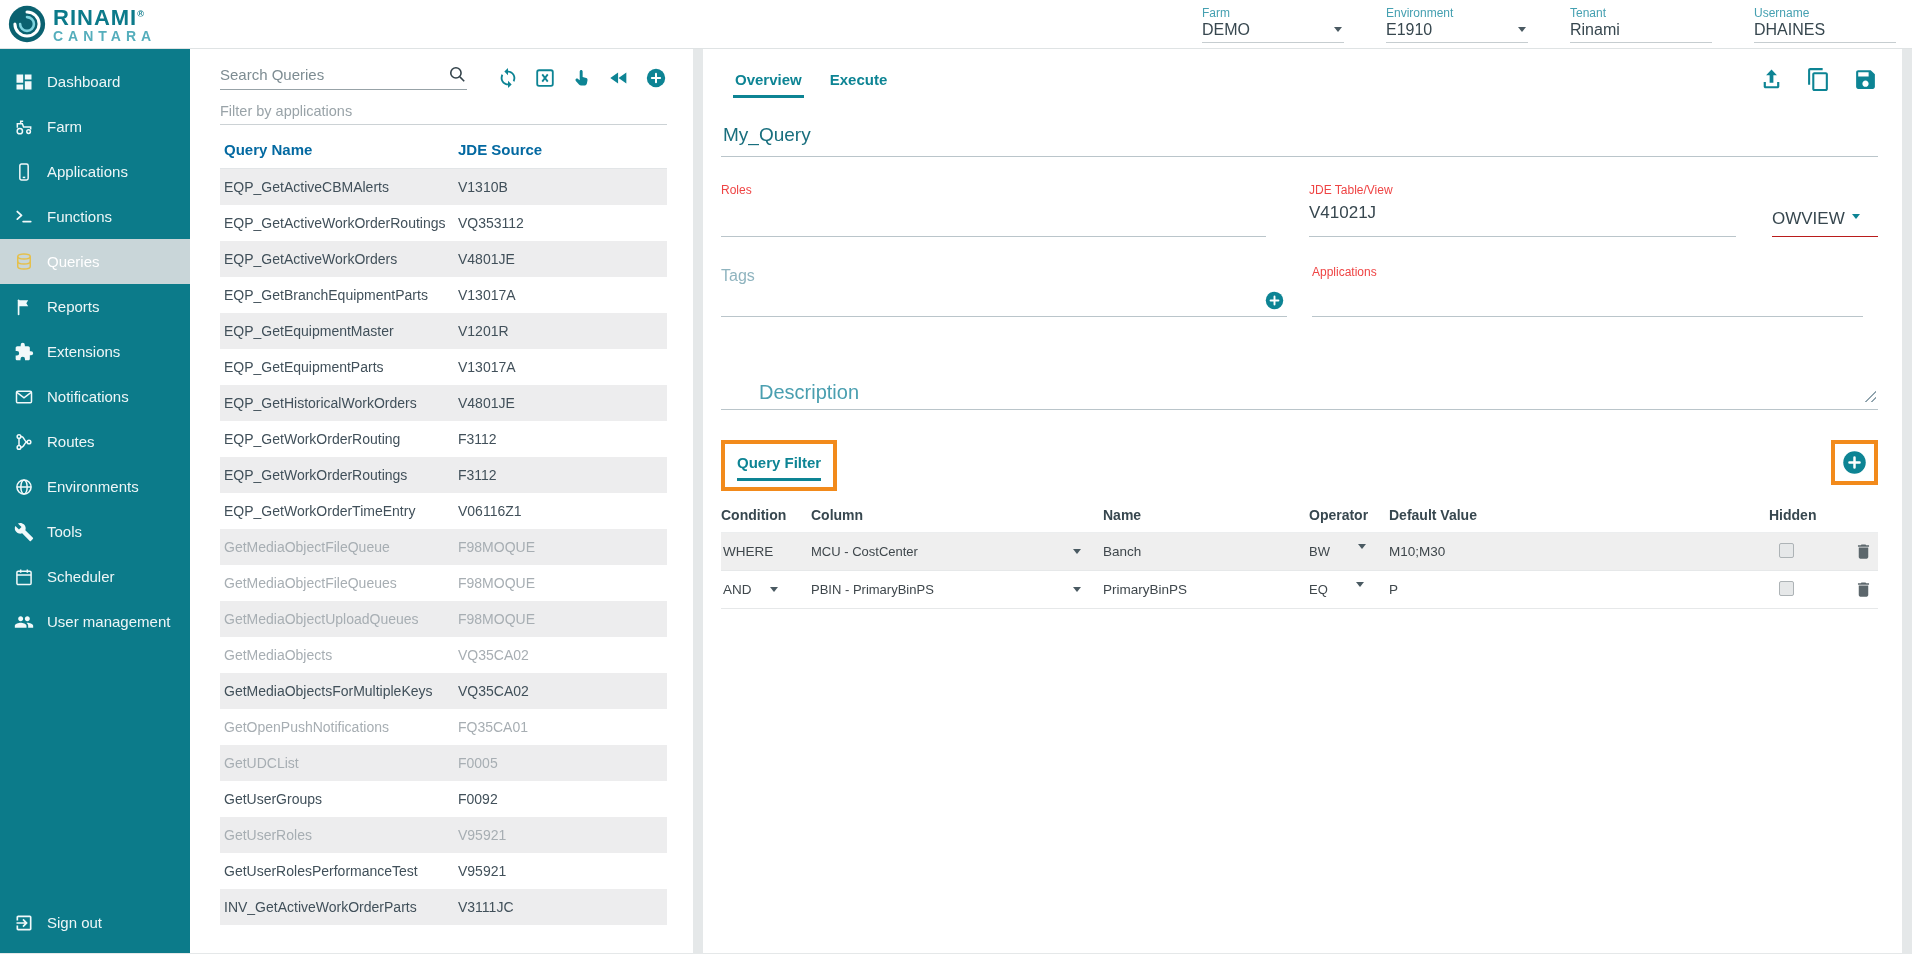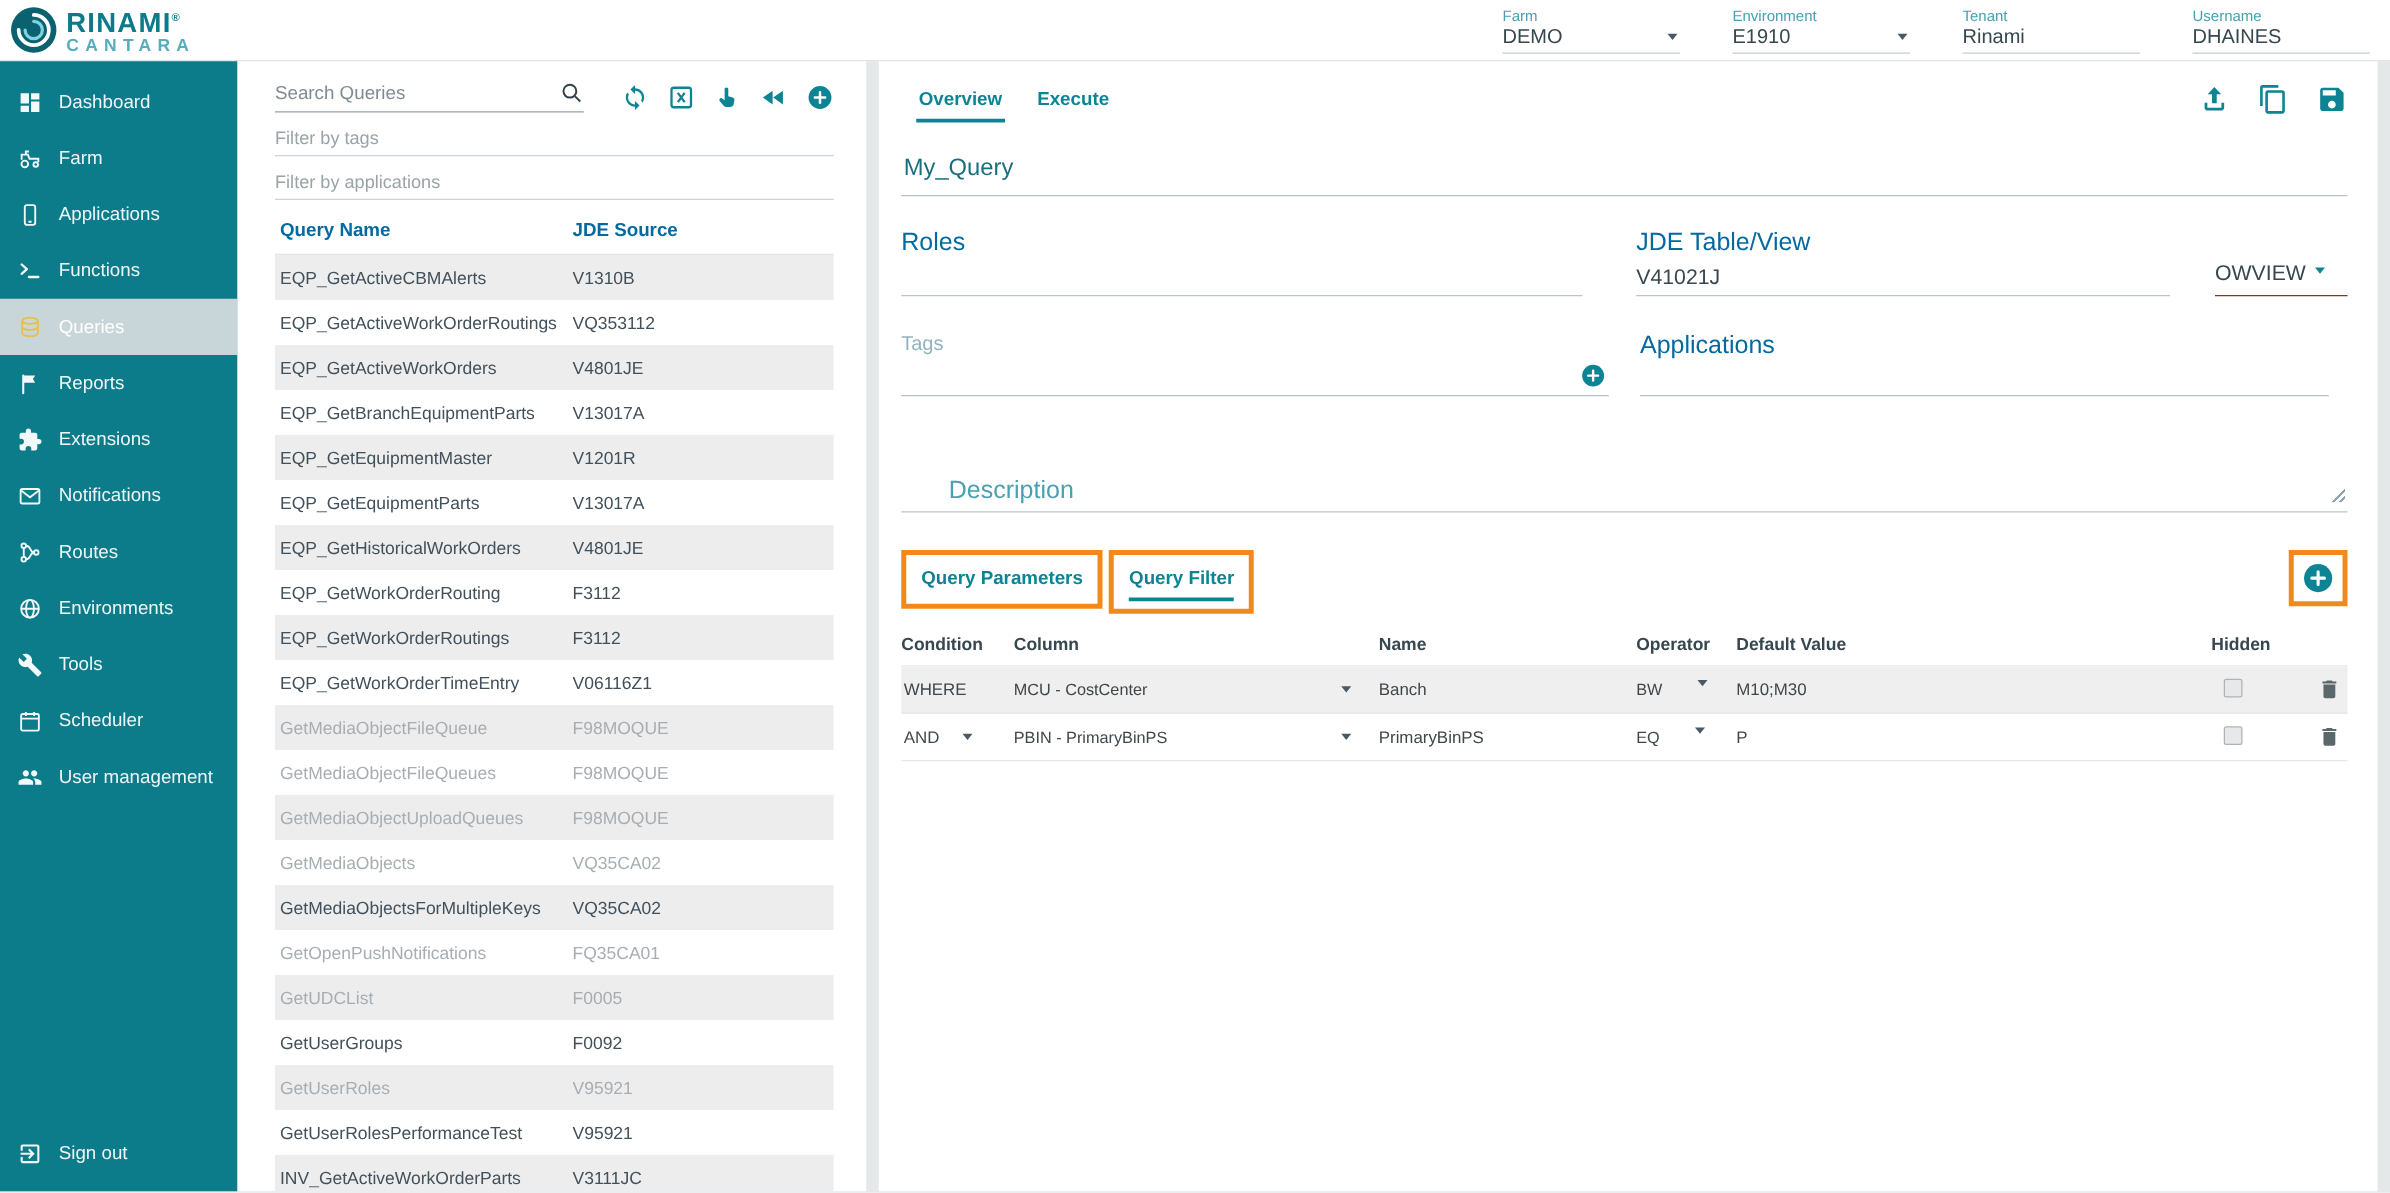--- a/index.html
+++ b/index.html
@@ -59,21 +59,21 @@
 
   
   .main-panel { flex:1; background:#fff; margin:0 10px; padding:0 24px 0 18px; position:relative; overflow:hidden; }
   .tabs-row { display:flex; align-items:center; margin-top:8px;justify-content:center; }
   .tab { font-size:15px; font-weight:bold; color:#0d8494; padding:14px 14px; position:relative; }
   .tab.active::after { content:""; position:absolute; left:12px; right:12px; bottom:4px; height:3px; background:#0d8494; }
   .main-actions { margin-left:auto; display:flex; gap:22px; color:#0d8494; }
   .main-actions svg { width:25px; height:25px; display:block; }
   .qname-block { margin-top:22px; font-size:19px; color:#196f7e; padding:0 0 10px 2px; border-bottom:1px solid #bac5ca; }
 
-  .flabel { font-size:20px; color:#0369a1; }
+  .flabel { font-size:12px; color:#ef4444; }
   .fvalue { font-size:17px; color:#37474f; }
   .form-row1 { display:flex; margin-top:26px; }
   .roles-field { width:548px; height:54px; border-bottom:1px solid #bac5ca; }
   .jde-wrap { display:flex; margin-left:43px; align-items:flex-end; }
   .jde-field { width:427px; height:54px; border-bottom:1px solid #bac5ca; }
   .jde-field .fvalue { margin-top:6px; display:block; }
   .view-field { margin-left:36px; width:106px; border-bottom:1px solid #b91c1c; padding-bottom:7px;
                 display:flex; align-items:flex-end; gap:7px; font-size:16px; color:#37474f; }
   .view-caret { border-top-color:#0d8494; margin-bottom:10px; }
 
@@ -312,23 +312,20 @@
         <svg viewBox="0 0 24 24">
             <path d="M11 18V6l-8.5 6L11 18zm.5-6l8.5 6V6l-8.5 6z" fill="currentColor"></path>
           </svg>
         <svg viewBox="0 0 24 24">
             <circle cx="12" cy="12" r="10" fill="currentColor"></circle>
             <path d="M12 7.5v9M7.5 12h9" stroke="#fff" stroke-width="2.2" stroke-linecap="round"></path>
           </svg>
       </div>
     </div>
     <div class="filter-input">
-      <input placeholder="Filter by tags" style="">
-    </div>
-    <div class="filter-input">
       <input placeholder="Filter by applications" style="">
     </div>
     <div class="list-header">
       <span>Query Name</span>
       <span>JDE Source</span>
     </div>
     <div class="qlist">
       <div class="qrow">
           <span>EQP_GetActiveCBMAlerts</span>
           <span>V1310B</span>
@@ -467,23 +464,20 @@
         <div class="flabel">Applications</div>
       </div>
     </div>
 
     <div class="desc-field">
       <div class="desc-label">Description</div>
       <div class="resize-handle"></div>
     </div>
 
     <div class="subtabs-row">
-      <div class="annot">
-        <div class="subtab">Query Parameters</div>
-      </div>
       <div class="annot">
         <div class="subtab active">Query Filter</div>
       </div>
       <div class="annot-add">
         <svg viewBox="0 0 24 24">
             <circle cx="12" cy="12" r="10" fill="currentColor"></circle>
             <path d="M12 7.5v9M7.5 12h9" stroke="#fff" stroke-width="2.2" stroke-linecap="round"></path>
           </svg>
       </div>
     </div>

